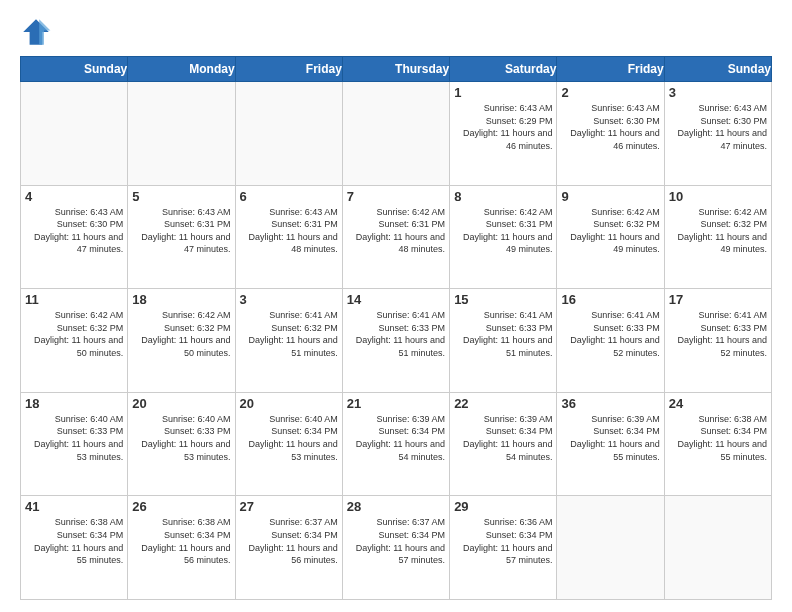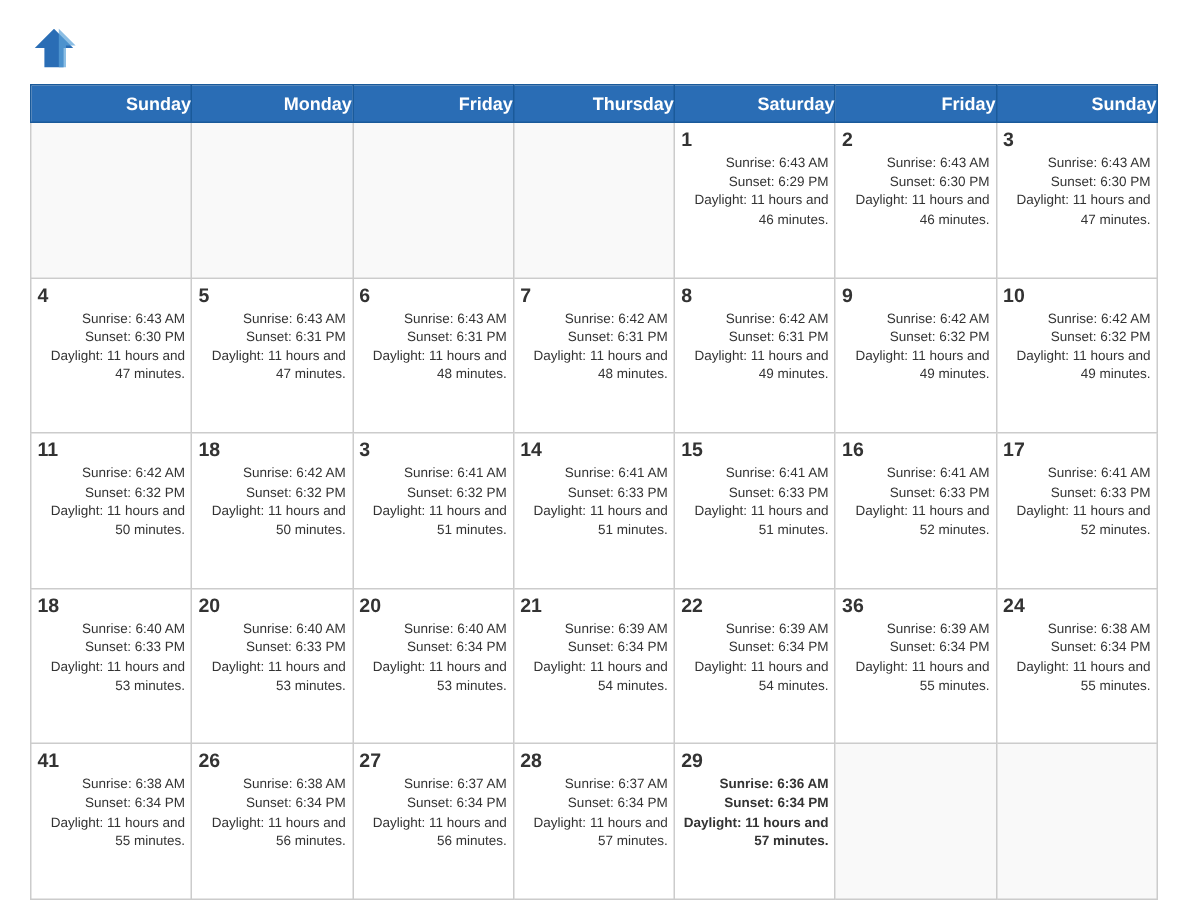--- a/index.html
+++ b/index.html
@@ -310,21 +310,21 @@
 Daylight: 11 hours and 56 minutes.</div>
           </td>
           <td>
             <span class="day-num">28</span>
             <div class="day-info" style="white-space: pre-line;">Sunrise: 6:37 AM
 Sunset: 6:34 PM
 Daylight: 11 hours and 57 minutes.</div>
           </td>
           <td>
             <span class="day-num">29</span>
-            <div class="day-info" style="white-space: pre-line; font-weight: bold;">Sunrise: 6:36 AM
+            <div class="day-info" style="white-space: pre-line;">Sunrise: 6:36 AM
 Sunset: 6:34 PM
 Daylight: 11 hours and 57 minutes.</div>
           </td>
           <td class="empty"></td>
           <td class="empty"></td>
         </tr>
       </tbody>
   </table>
 </div>
 

